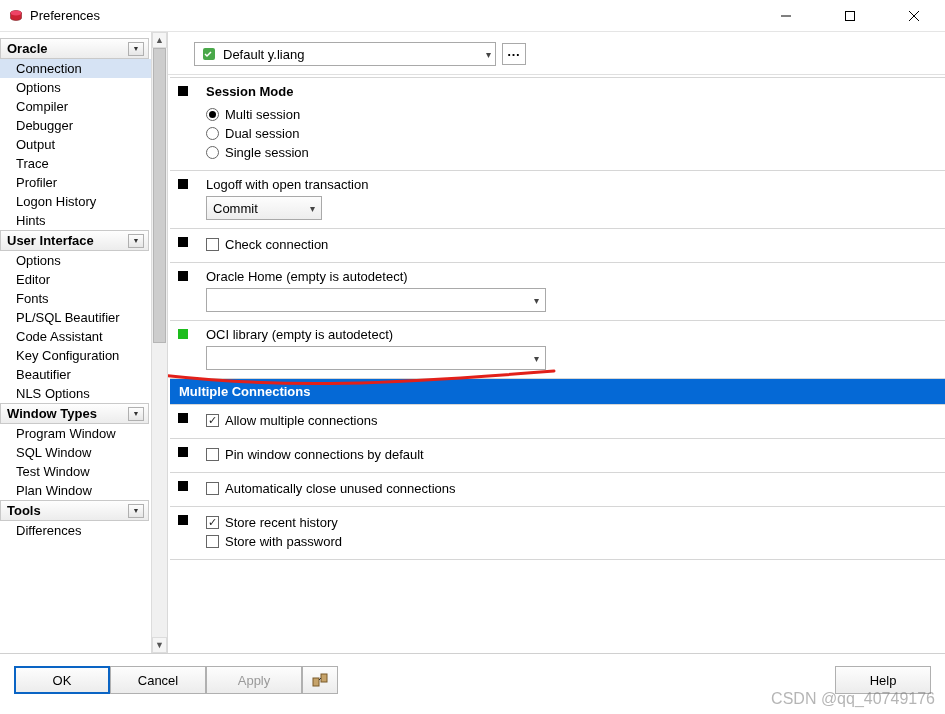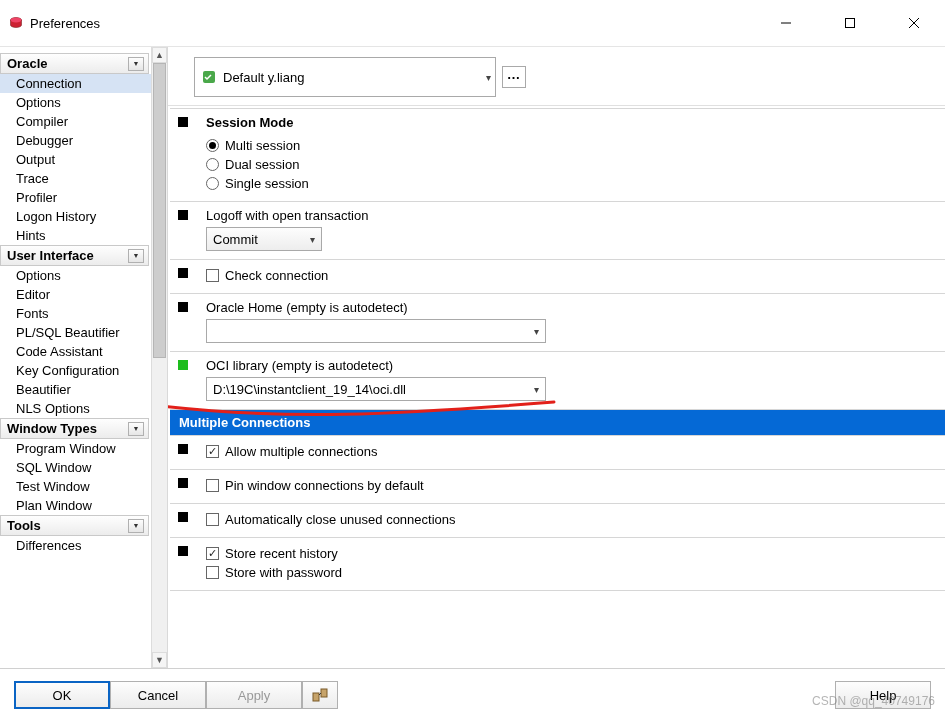--- a/index.html
+++ b/index.html
@@ -10,21 +10,21 @@
     background: #fff;
     color: #000;
     width: 945px;
     height: 714px;
     overflow: hidden;
     position: relative;
   }
 
   
   .titlebar {
-    height: 47px;
+    height: 32px;
     display: flex;
     align-items: center;
     padding: 0 8px;
     border-bottom: 1px solid #e5e5e5;
   }
   .titlebar .app-icon {
     width: 16px; height: 16px;
     margin-right: 6px;
     display: inline-flex; align-items: center; justify-content: center;
   }
@@ -118,21 +118,21 @@
     display:flex;
     flex-direction: column;
     position: relative;
   }
   .profile-row {
     padding: 10px 12px 8px 26px;
     display:flex; align-items:center; gap:6px;
     border-bottom: 1px solid #e0e0e0;
   }
   .profile-select {
-    width: 302px; height: 40px;
+    width: 302px; height: 24px;
     border: 1px solid #a9a9a9;
     display:flex; align-items:center;
     padding: 0 22px 0 6px;
     position:relative;
     background:#fff;
   }
   .profile-select .chev {
     position:absolute; right:4px; top:50%; transform:translateY(-50%);
     font-size:10px; color:#444;
   }
@@ -234,21 +234,21 @@
   .btn.primary { border:2px solid #0a64c4; }
   .btn.disabled { color:#9a9a9a; }
   .btn.icon-only { min-width:36px; padding:0 8px; }
 
   .spacer { flex:1; }
 
   .watermark {
     position:absolute;
     right: 10px; bottom: 6px;
     color: rgba(120,120,120,0.55);
-    font-size:12px;
+    font-size:16px;
     pointer-events:none;
   }
 </style>
 </head>
 <body>
 
 <div class="titlebar">
   <span class="app-icon">
     <svg viewBox="0 0 16 16" width="16" height="16">
       <ellipse cx="8" cy="5" rx="5.5" ry="2.5" fill="#c23" stroke="#611" stroke-width="0.5"></ellipse>
@@ -390,21 +390,20 @@
         <div class="combo" style="width:340px;">
           <span></span>
           <span class="chev">▾</span>
         </div>
       </div>
 
       <div class="setting-group" style="position:relative;">
         <div class="group-marker lit"></div>
         <div class="field-label">OCI library (empty is autodetect)</div>
         <div class="combo" style="width:340px;">
-          <span>D:\19C\instantclient_19_14\oci.dll</span>
           <span class="chev">▾</span>
         </div>
         <div class="red-underline" style="top:42px;">
           <svg viewBox="0 0 420 40">
             <path d="M0 10 C 140 28, 260 20, 410 8" stroke="#e2201a" stroke-width="3" fill="none" stroke-linecap="round"></path>
           </svg>
         </div>
       </div>
 
       <div class="section-heading">Multiple Connections</div>

